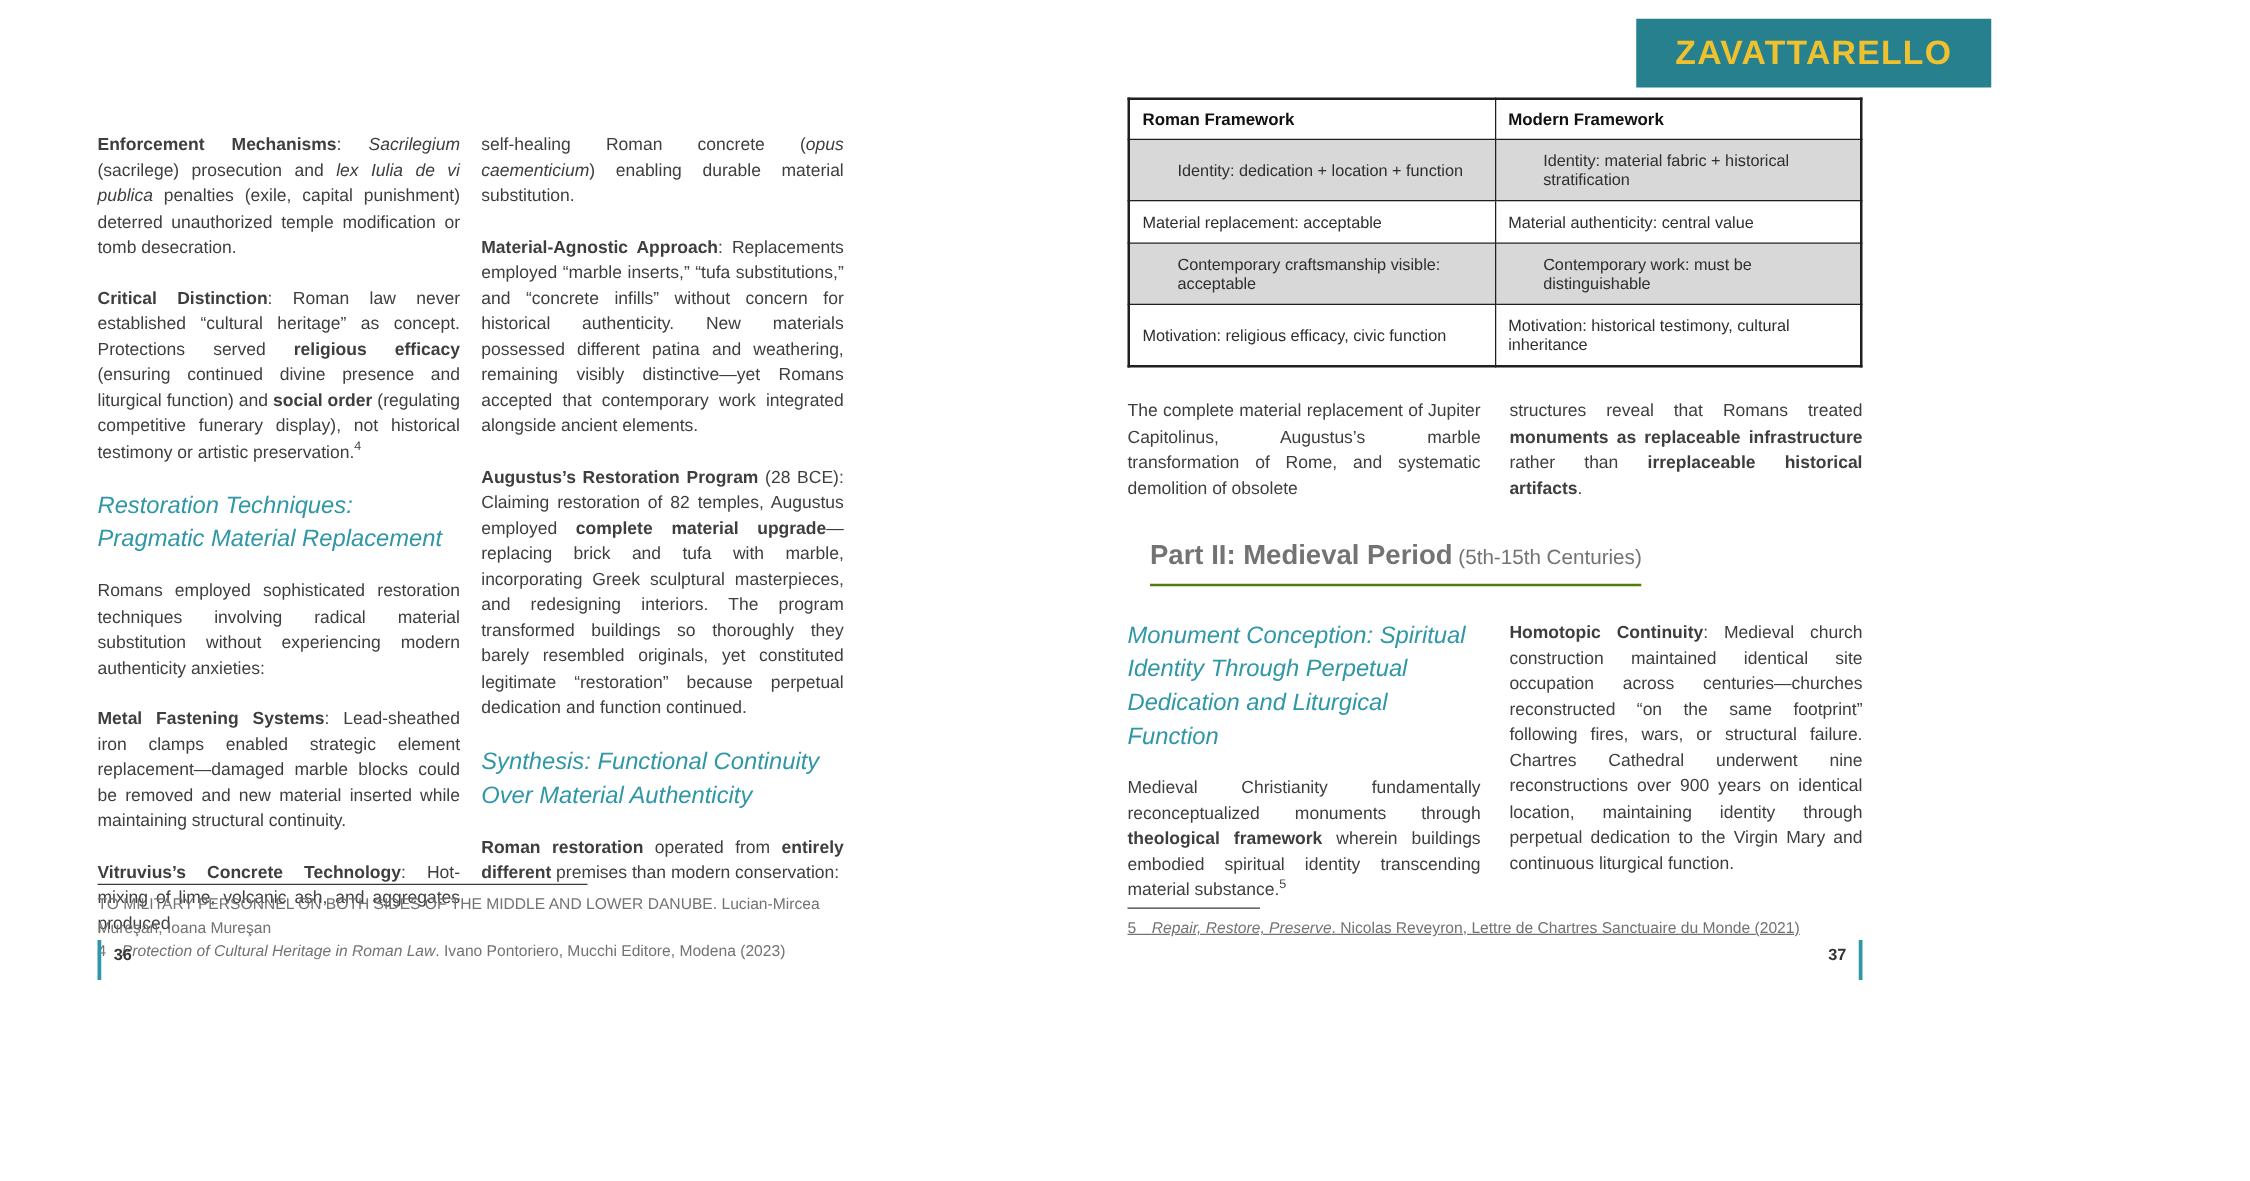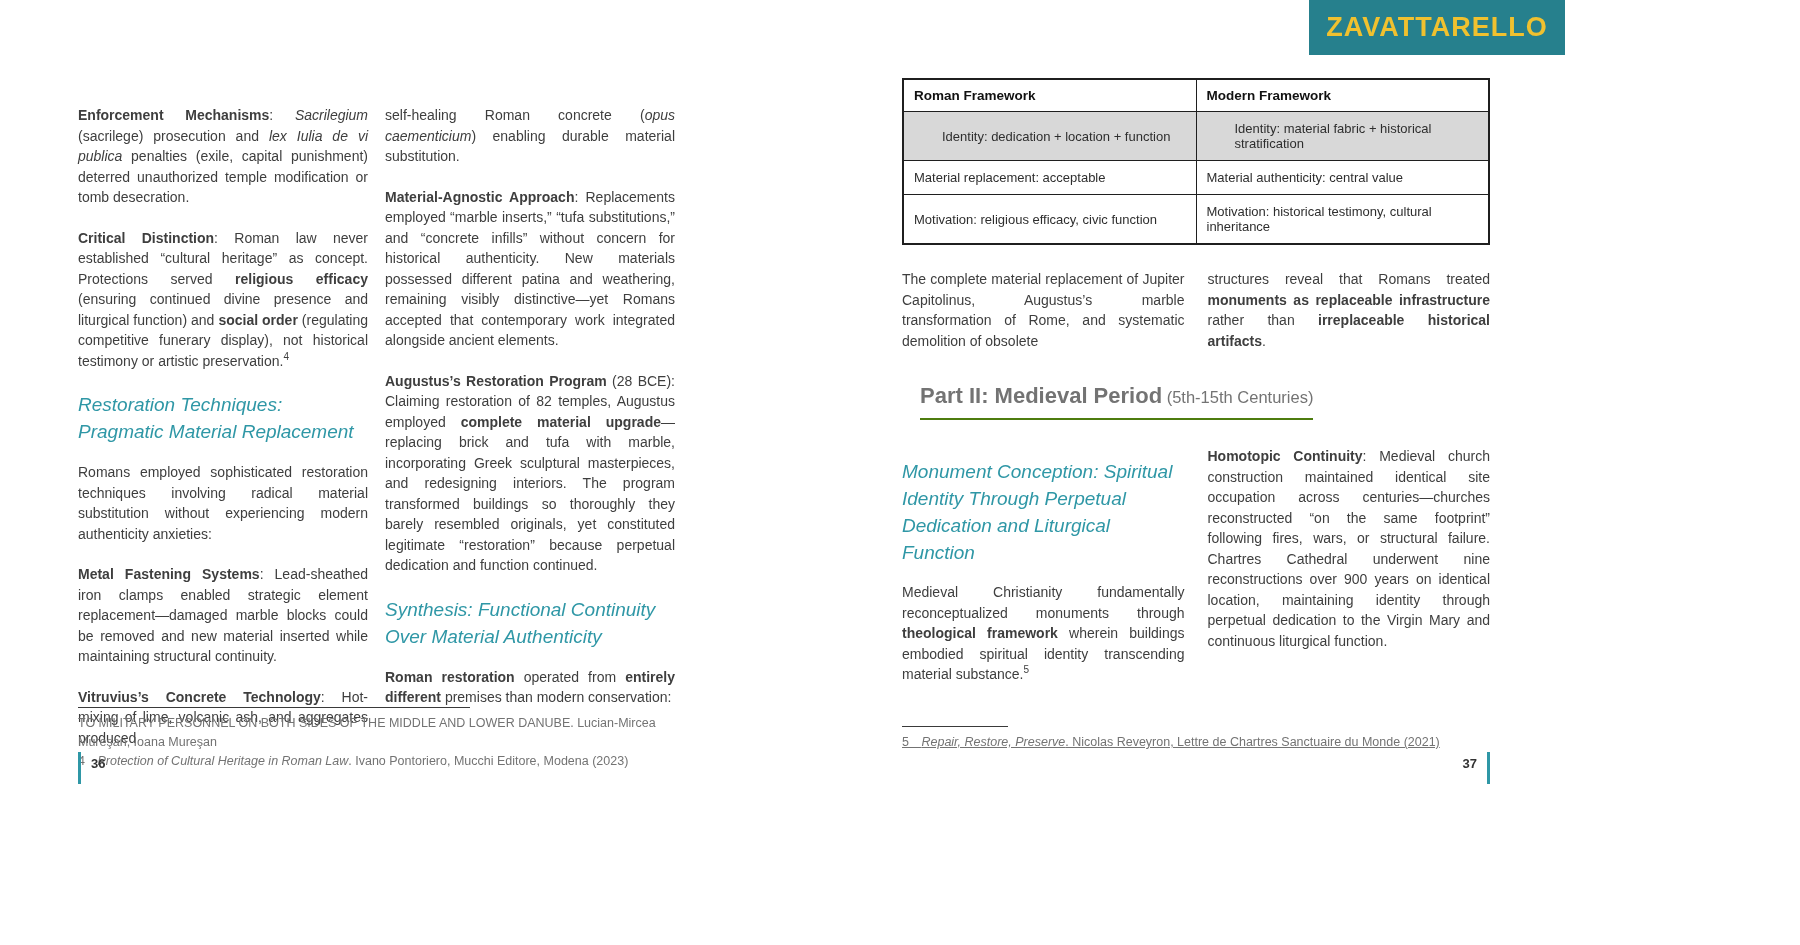--- a/index.html
+++ b/index.html
@@ -8,21 +8,21 @@
     --banner-fg:#f0c12f;
     --row-gray:#d8d8d8;
   }
   *{box-sizing:border-box;margin:0;padding:0;}
   html,body{background:#ffffff;}
   .canvas{
     position:relative;width:1800px;height:945px;background:#ffffff;
     font-family:"Liberation Sans",sans-serif;color:#3e3e3e;overflow:hidden;
   }
   
-  .banner{position:absolute;left:1309px;top:0;width:256px;height:55px;
+  .banner{position:absolute;left:1309px;top:15px;width:284px;height:55px;
     background:var(--banner-bg);display:flex;align-items:center;justify-content:center;}
   .banner .banner-text{color:var(--banner-fg);font-size:27px;font-weight:700;letter-spacing:1px;}
 
   
   .textcol{position:absolute;text-align:justify;font-size:14px;line-height:20.5px;
     -webkit-hyphens:auto;hyphens:auto;margin-top:29px;}
   .textcol p{margin-bottom:20px;}
   .textcol p.last{margin-bottom:0;}
   .teal-h{color:var(--teal);font-style:italic;font-weight:400;font-size:19px;line-height:27px;
     text-align:left;margin:4px 0 17px;}
@@ -37,21 +37,21 @@
   .fw-table th{font-size:13.5px;font-weight:700;color:#111;background:#fff;padding:8px 10px;}
   .fw-table tr.row-gray td{background:var(--row-gray);padding-left:38px;}
   .twocol{display:flex;gap:23px;margin-top:24px;}
   .twocol .c{flex:1;text-align:justify;font-size:14px;line-height:20.5px;-webkit-hyphens:auto;hyphens:auto;}
   .part2-wrap{margin:30px 0 0 18px;}
   .part2{display:inline-block;border-bottom:2px solid #4d7c0f;padding-bottom:9px;color:#737373;}
   .part2 .main{font-size:22px;font-weight:700;}
   .part2 .sub{font-size:16.5px;font-weight:400;}
   .bottomcols{display:flex;gap:23px;margin-top:26px;}
   .bottomcols .c{flex:1;text-align:justify;font-size:14px;line-height:20.5px;-webkit-hyphens:auto;hyphens:auto;}
-  .bottomcols .teal-h{margin:12px 0 16px;}
+  .bottomcols .teal-h{margin:0 0 16px;}
 
   
   .fn-rule{position:absolute;border-top:1.5px solid #3a3a3a;}
   .footnotes{position:absolute;font-size:12.5px;line-height:19px;color:#737373;text-align:left;}
 
   
   .pageno{position:absolute;font-size:13px;font-weight:700;color:#333;height:32px;
     display:flex;align-items:flex-start;padding-top:4px;}
   .pageno-left{border-left:3px solid var(--teal);padding-left:10px;}
   .pageno-right{border-right:3px solid var(--teal);padding-right:10px;justify-content:flex-end;}
@@ -103,20 +103,24 @@
       </thead>
       <tbody>
           <tr class="row-gray">
             <td>Identity: dedication + location + function</td>
             <td>Identity: material fabric + historical stratification</td>
           </tr>
           <tr class="row-white">
             <td>Material replacement: acceptable</td>
             <td>Material authenticity: central value</td>
           </tr>
+          <tr class="row-gray">
+            <td>Contemporary craftsmanship visible: acceptable</td>
+            <td>Contemporary work: must be distinguishable</td>
+          </tr>
           <tr class="row-white">
             <td>Motivation: religious efficacy, civic function</td>
             <td>Motivation: historical testimony, cultural inheritance</td>
           </tr>
         </tbody>
     </table>
 
     <div class="twocol">
       <div class="c"><span>The complete material replacement of Jupiter Capitolinus, Augustus’s marble transformation of Rome, and systematic demolition of obsolete</span></div>
       <div class="c"><span>structures reveal that Romans treated </span><span style="font-weight: 700;">monuments as replaceable infrastructure</span><span> rather than </span><span style="font-weight: 700;">irreplaceable historical artifacts</span><span>.</span></div>

